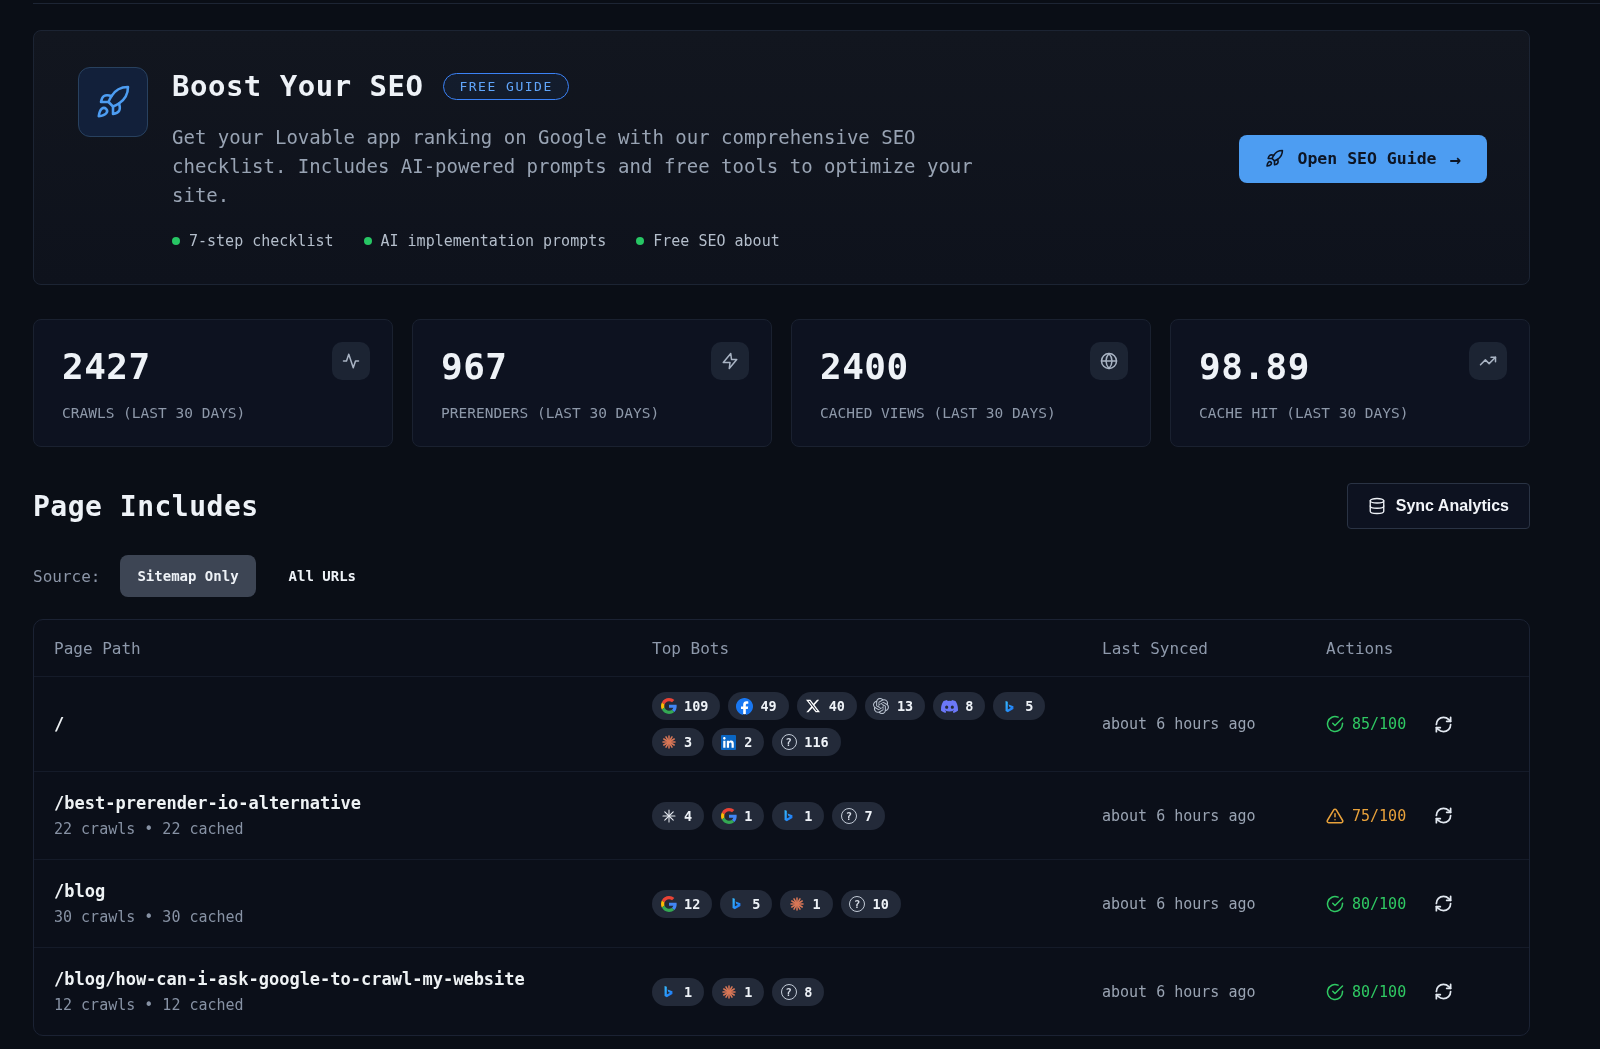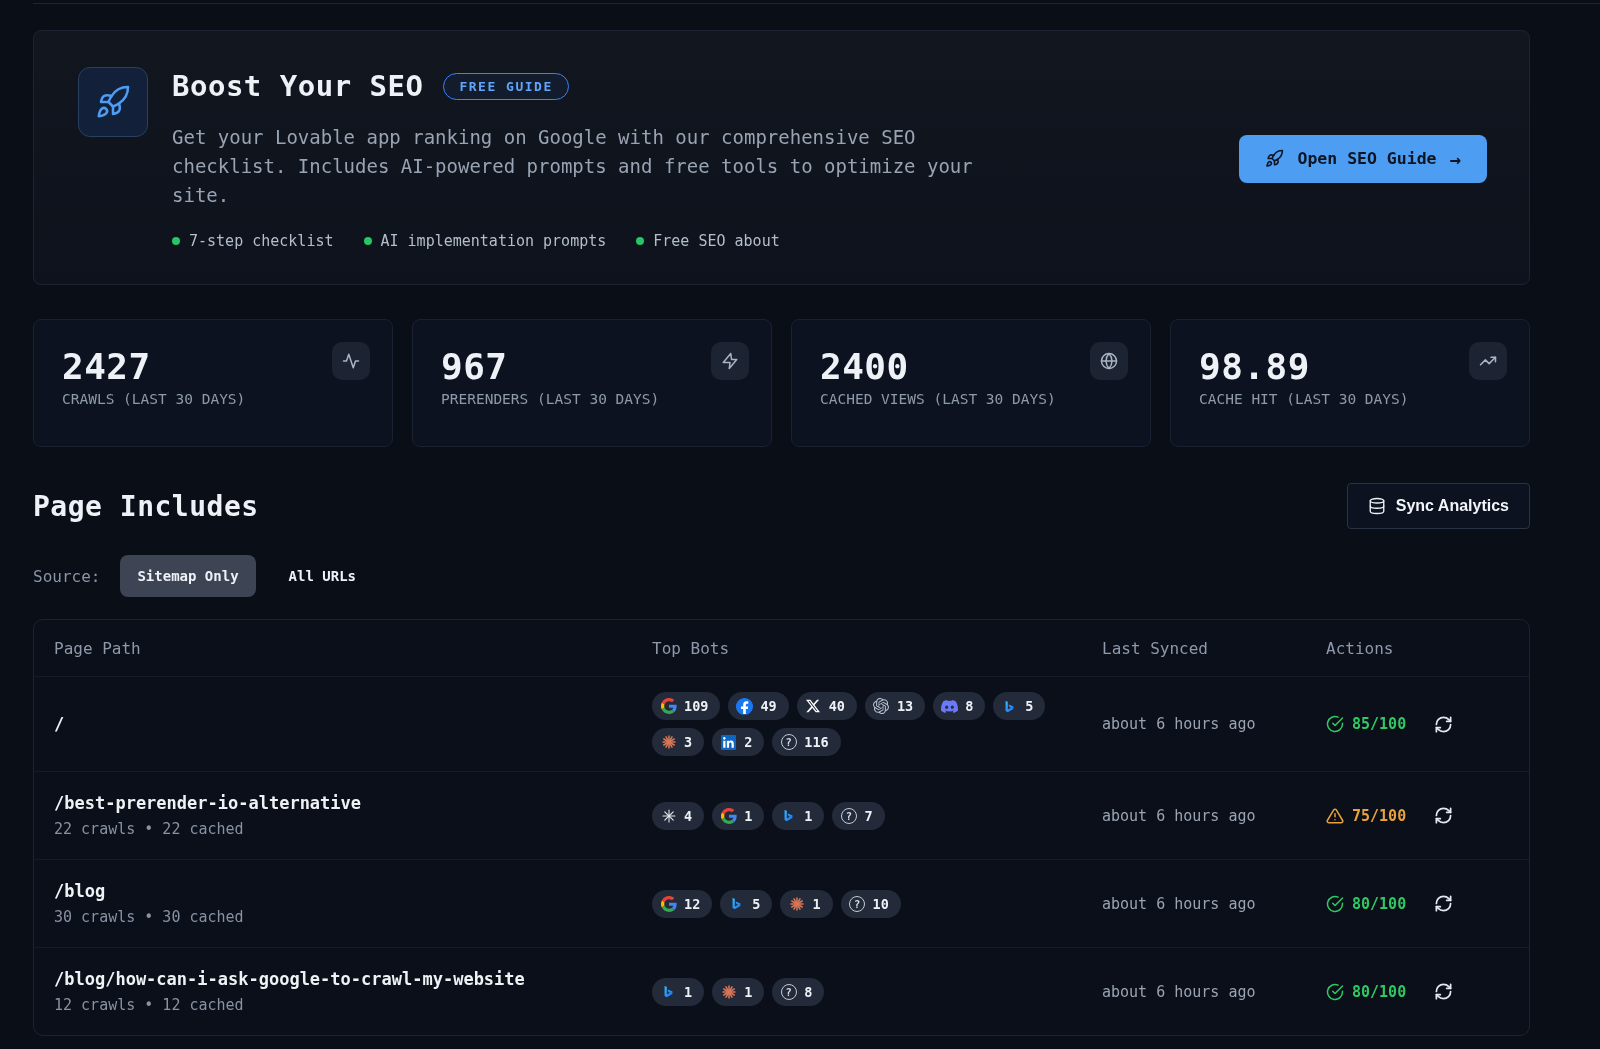--- a/index.html
+++ b/index.html
@@ -28,36 +28,36 @@
 
   
   .banner{background:linear-gradient(180deg,#12161f,#0e121c);border:1px solid var(--border);
     border-radius:8px;padding:36px 42px 34px 44px;display:flex;align-items:flex-start;min-height:246px}
   .rocket-box{width:70px;height:70px;border:1px solid #28415f;background:#12203a;border-radius:12px;
     display:flex;align-items:center;justify-content:center;flex:0 0 auto;margin-right:24px}
   .banner-main{flex:1 1 auto;min-width:0}
   .banner-title-row{display:flex;align-items:center;gap:20px;margin-top:2px}
   .banner-title{font-size:29px;font-weight:bold;letter-spacing:.5px}
   .free-badge{border:1.5px solid #3b82f6;color:var(--badge-blue);border-radius:999px;
-    padding:5px 15px;font-size:13px;font-weight:bold;letter-spacing:1.5px;background:rgba(59,130,246,.07)}
+    padding:5px 15px;font-size:13px;font-weight:normal;letter-spacing:1.5px;background:rgba(59,130,246,.07)}
   .banner-desc{margin-top:20px;color:#98a3b3;font-size:19px;line-height:29px;max-width:830px}
   .banner-feats{display:flex;gap:30px;margin-top:22px;align-items:center}
   .feat{display:flex;align-items:center;gap:9px;color:#b4becb;font-size:15px}
   .dot{width:8px;height:8px;border-radius:50%;background:#27c664;flex:0 0 auto}
   .cta{margin-left:30px;align-self:center;background:var(--blue);border:none;border-radius:8px;
     height:48px;padding:0 26px;display:flex;align-items:center;gap:13px;cursor:pointer;
     color:#0d1524;font-family:var(--mono);font-size:16.5px;font-weight:bold;flex:0 0 auto}
   .cta .arrow{font-size:19px;font-weight:bold}
 
   
   .stats{display:flex;gap:19px;margin-top:34px}
   .stat-card{position:relative;flex:1 1 0;background:var(--panel2);border:1px solid #1a2130;
     border-radius:8px;height:128px;padding:26px 28px}
   .stat-value{font-size:36px;font-weight:bold;letter-spacing:.5px}
-  .stat-label{margin-top:4px;color:#8e99aa;font-size:14.5px}
+  .stat-label{margin-top:18px;color:#8e99aa;font-size:14.5px}
   .stat-chip{position:absolute;top:22px;right:22px;width:38px;height:38px;border-radius:10px;
     background:var(--chip);display:flex;align-items:center;justify-content:center}
 
   
   .pa-row{display:flex;align-items:center;justify-content:space-between;margin-top:36px}
   .pa-title{font-size:28px;font-weight:bold;letter-spacing:.5px}
   .sync-btn{display:flex;align-items:center;gap:10px;background:#0d1220;border:1px solid #2a3344;
     border-radius:4px;height:46px;padding:0 20px;color:#f2f5f9;font-family:var(--sans);
     font-size:16px;font-weight:bold;cursor:pointer}
 
@@ -77,21 +77,21 @@
   .bots{display:flex;flex-wrap:wrap;gap:8px;max-width:440px}
   .bot-pill{display:inline-flex;align-items:center;gap:7px;background:var(--pill);
     border-radius:999px;padding:5px 12px 5px 8px;height:28px}
   .bot-icon{width:17px;height:17px;display:flex;align-items:center;justify-content:center}
   .bot-icon svg{display:block}
   .bot-count{font-size:13.5px;font-weight:bold;color:#eef2f7}
   .qmark{width:16px;height:16px;border:1.5px solid #c2cad6;border-radius:50%;color:#d6dce6;
     font-size:10.5px;font-weight:bold;display:flex;align-items:center;justify-content:center}
   .synced{color:#99a3b2;font-size:15px}
   .actions-cell{display:flex;align-items:center;gap:26px}
-  .score{display:inline-flex;align-items:center;gap:8px;font-size:15px;font-weight:bold}
+  .score{display:inline-flex;align-items:center;gap:8px;font-size:15px;font-weight:normal}
   .score.good .score-num{color:var(--green)}
   .score.warning .score-num{color:var(--amber)}
   .refresh-btn{background:transparent;border:none;cursor:pointer;display:flex;align-items:center;padding:2px}
   [data-interactable="true"]{cursor:pointer}
 </style>
 </head>
 <body>
 
 <div class="topline" data-interactable="false"></div>
 <div class="wrap">

